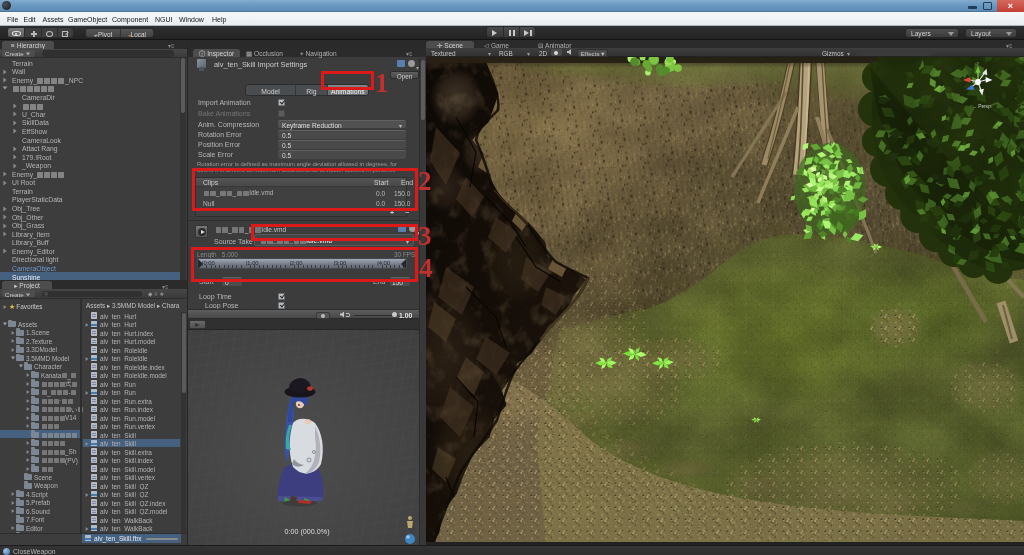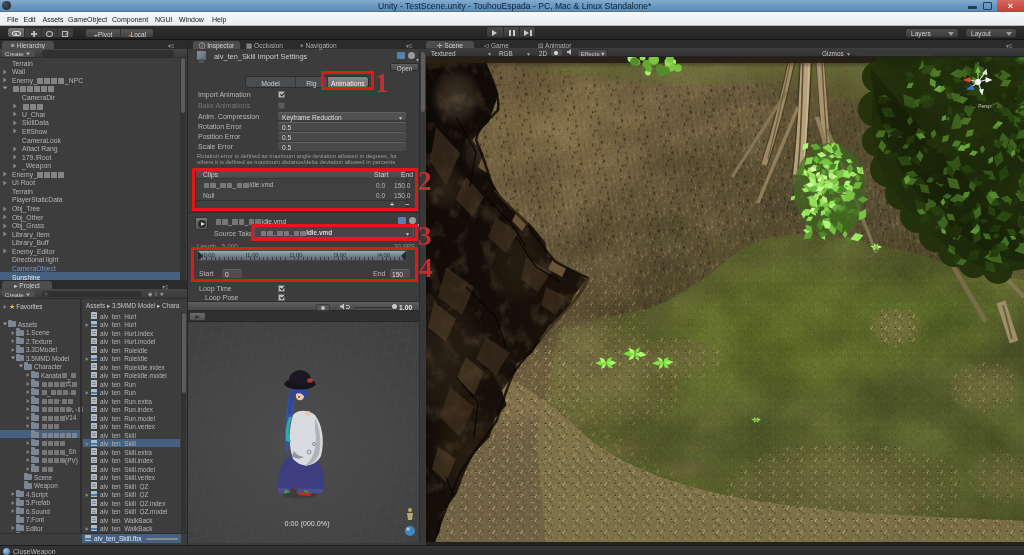--- a/index.html
+++ b/index.html
@@ -19,21 +19,20 @@
 .page{position:absolute;width:5.5px;height:6.5px;background:#b6bcc2;border-radius:.5px}
 .page:after{content:"";position:absolute;left:1px;top:2px;width:3.5px;height:.8px;background:#7888ac;box-shadow:0 2px 0 #7888ac}
 .bpage{position:absolute;width:5.5px;height:6.5px;background:#a9bdcc;border-radius:.5px}
 .bpage:after{content:"";position:absolute;left:0px;top:3px;width:5.5px;height:2.5px;background:#4a7aa8}
 .rowtxt{font-size:6.8px;color:#b4b4b4;white-space:nowrap}
 .redbox{border:3px solid #dd1a1a;z-index:50}
 .rednum{color:#c22f2f;font-family:"Liberation Serif",serif;font-weight:bold;z-index:51;font-size:27px}
 </style></head><body>
 <div class="a" style="left:0;top:0;width:1024px;height:12px;background:linear-gradient(#83abce,#6697c0 55%,#5d8db6);border-bottom:1px solid #4a759c">
  <div class="a" style="left:2px;top:1px;width:9px;height:9px;border-radius:50%;background:radial-gradient(circle at 35% 35%,#4a5258,#15191d)"></div>
- <div class="a" style="left:378px;top:1px;font-size:8.6px;color:#0e2133;white-space:nowrap">Unity - TestScene.unity - TouhouEspada - PC, Mac &amp; Linux Standalone*</div>
  <div class="a" style="left:968px;top:6px;width:9px;height:2.5px;background:#223c55;border-radius:1px"></div>
  <div class="a" style="left:983px;top:2px;width:9px;height:8px;border:1.6px solid #223c55;border-radius:1px"></div>
  <div class="a" style="left:997px;top:0;width:27px;height:12px;background:linear-gradient(#d4695d,#c13e33);display:flex;align-items:center;justify-content:center;color:#fff;font-size:9px;font-weight:bold">×</div>
 </div>
 <div class="a" style="left:0;top:12px;width:1024px;height:14px;background:linear-gradient(#f6f8fa,#e9edf1);border-bottom:1px solid #b5b8bb">
     <div class="a" style="left:7px;top:3.5px;font-size:7px;color:#141414">File</div>
     <div class="a" style="left:23.5px;top:3.5px;font-size:7px;color:#141414">Edit</div>
     <div class="a" style="left:42.5px;top:3.5px;font-size:7px;color:#141414">Assets</div>
     <div class="a" style="left:68px;top:3.5px;font-size:7px;color:#141414">GameObject</div>
     <div class="a" style="left:112px;top:3.5px;font-size:7px;color:#141414">Component</div>
@@ -284,21 +283,21 @@
     <div class="bpage a" style="left:91px;top:244.8px"></div>
     <div class="rowtxt a" style="left:100px;top:245px;font-size:6.4px;width:80px;overflow:hidden">alv_ten_WalkBack</div>
     <div class="a" style="left:181px;top:32px;width:5px;height:222px;background:#333"></div>
     <div class="a" style="left:181.5px;top:33px;width:4px;height:80px;background:#5b5b5b;border-radius:2px"></div>
     <div class="a" style="left:0;top:253px;width:187px;height:10.5px;background:#3d3d3d;border-top:1px solid #2e2e2e"></div>
     <div class="a" style="left:82px;top:253.5px;width:99px;height:9.5px;background:#46607f"></div>
     <div class="bpage a" style="left:85px;top:254.5px"></div>
     <div class="a" style="left:94px;top:255px;font-size:6.6px;color:#e8eef5;white-space:nowrap">alv_ten_Skill.fbx</div>
     <div class="a" style="left:146px;top:258px;width:32px;height:1.5px;background:#8a8a8a;border-radius:1px"></div>
   </div>
-<div class="a" style="left:187px;top:40px;width:239px;height:505px;background:#3c3c3c;border-left:1px solid #252525">
+<div class="a" style="left:187px;top:48px;width:239px;height:505px;background:#3c3c3c;border-left:1px solid #252525">
     <div class="a" style="left:0;top:0;width:239px;height:8.5px;background:#2b2b2b"></div>
     <div class="tab a" style="left:5px;top:.5px;width:47px;height:8px;padding-top:1px">ⓘ Inspector</div>
     <div class="tabtxt a" style="left:58px;top:1.5px">▦ Occlusion</div>
     <div class="tabtxt a" style="left:112px;top:1.5px">⌖ Navigation</div>
     <div class="a" style="left:218px;top:2px;width:20px;height:5px;color:#8a8a8a;font-size:6px">▾≡</div>
     <div class="a" style="left:8px;top:10px;width:11px;height:13px">
       <div class="a" style="left:1px;top:1px;width:9px;height:9px;background:linear-gradient(135deg,#8a95a0,#5a646e);border-radius:1px"></div>
       <div class="a" style="left:3px;top:9px;width:5px;height:4px;background:#4a545e"></div>
     </div>
     <div class="a" style="left:26px;top:12px;font-size:7.4px;color:#cbcbcb">alv_ten_Skill Import Settings</div>

